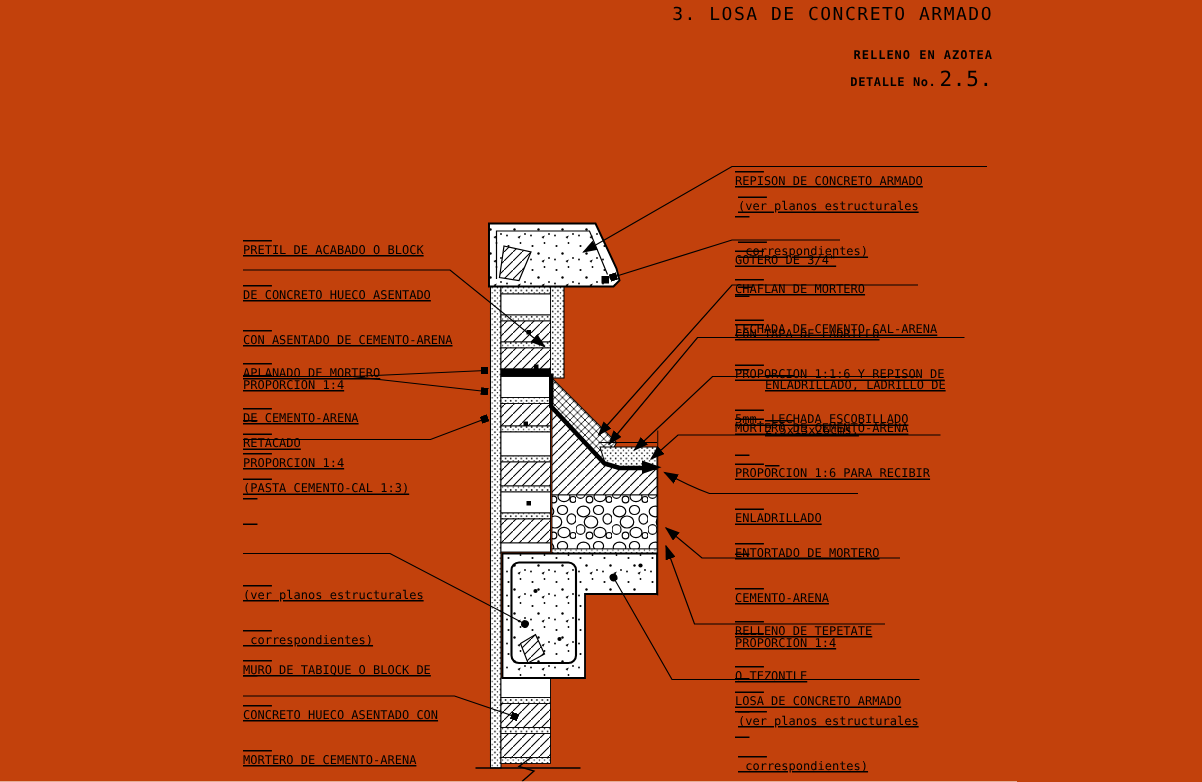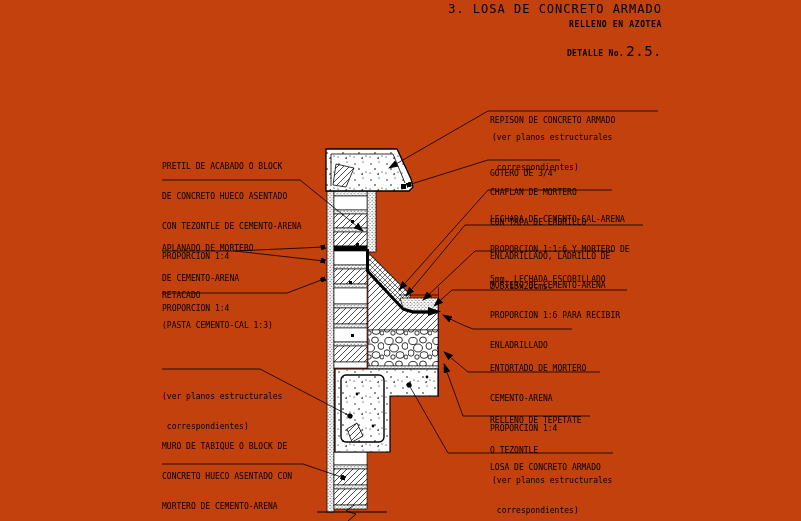--- a/index.html
+++ b/index.html
@@ -1,24 +1,24 @@
 <!DOCTYPE html>
 <html><head>
 <meta charset="utf-8">
 <style>
   html,body{margin:0;padding:0;background:#fff;}
   #canvas{position:relative;width:801px;height:521px;background:#c2410c;overflow:hidden;
           font-family:"DejaVu Sans Mono",monospace;color:#000;}
   svg{position:absolute;left:0;top:0;}
   .lbl{position:absolute;font:8px/10px "DejaVu Sans Mono",monospace;color:#000;
-       white-space:pre;letter-spacing:0;}
+       white-space:pre;letter-spacing:0;text-decoration:underline;}
   .titleblock{position:absolute;top:2px;right:139px;text-align:right;}
   .t-main{font:12px "DejaVu Sans Mono",monospace;letter-spacing:1px;white-space:pre;}
-  .t-sub{font:bold 8px "DejaVu Sans Mono",monospace;letter-spacing:.65px;margin-top:4px;white-space:pre;}
-  .t-det{margin-top:14px;display:flex;justify-content:flex-end;align-items:baseline;gap:2px;}
+  .t-sub{font:bold 8px "DejaVu Sans Mono",monospace;letter-spacing:.65px;margin-top:16px;white-space:pre;}
+  .t-det{margin-top:4px;display:flex;justify-content:flex-end;align-items:baseline;gap:2px;}
   .t-det-lab{font:bold 8px "DejaVu Sans Mono",monospace;letter-spacing:.4px;}
   .t-det-num{font:14px "DejaVu Sans Mono",monospace;letter-spacing:.5px;}
 </style>
 </head>
 <body>
 
 <div id="canvas">
 
   <svg width="801" height="521" viewBox="0 0 801 521">
     <defs>
@@ -172,21 +172,21 @@
     <div class="t-sub">RELLENO EN AZOTEA</div>
     <div class="t-det">
       <span class="t-det-lab">DETALLE No.</span>
       <span class="t-det-num">2.5.</span>
     </div>
   </div>
 
   <div class="lbl" style="left:162px;top:142px">
     <div>PRETIL DE ACABADO O BLOCK</div>
     <div>DE CONCRETO HUECO ASENTADO</div>
-    <div>CON TEZONTLE DE CEMENTO-ARENA</div>
+    <div>CON ASENTADO DE CEMENTO-ARENA</div>
     <div>PROPORCION 1:4</div>
   </div>
 
   <div class="lbl" style="left:162px;top:224px">
     <div>APLANADO DE MORTERO</div>
     <div>DE CEMENTO-ARENA</div>
     <div>PROPORCION 1:4</div>
   </div>
 
   <div class="lbl" style="left:162px;top:271px">
@@ -218,25 +218,25 @@
     <div>GOTERO DE 3/4"</div>
   </div>
 
   <div class="lbl" style="left:490px;top:168px">
     <div>CHAFLAN DE MORTERO</div>
     <div>CON TAPA DE LADRILLO</div>
   </div>
 
   <div class="lbl" style="left:490px;top:195px">
     <div>LECHADA DE CEMENTO-CAL-ARENA</div>
-    <div>PROPORCION 1:1:6 Y MORTERO DE</div>
+    <div>PROPORCION 1:1:6 Y REPISON DE</div>
     <div>5mm. LECHADA ESCOBILLADO</div>
   </div>
 
-  <div class="lbl" style="left:490px;top:232px">
+  <div class="lbl" style="left:510px;top:232px">
     <div>ENLADRILLADO, LADRILLO DE</div>
     <div>2.5x13x26cms.</div>
   </div>
 
   <div class="lbl" style="left:490px;top:261px">
     <div>MORTERO DE CEMENTO-ARENA</div>
     <div>PROPORCION 1:6 PARA RECIBIR</div>
     <div>ENLADRILLADO</div>
   </div>
 

